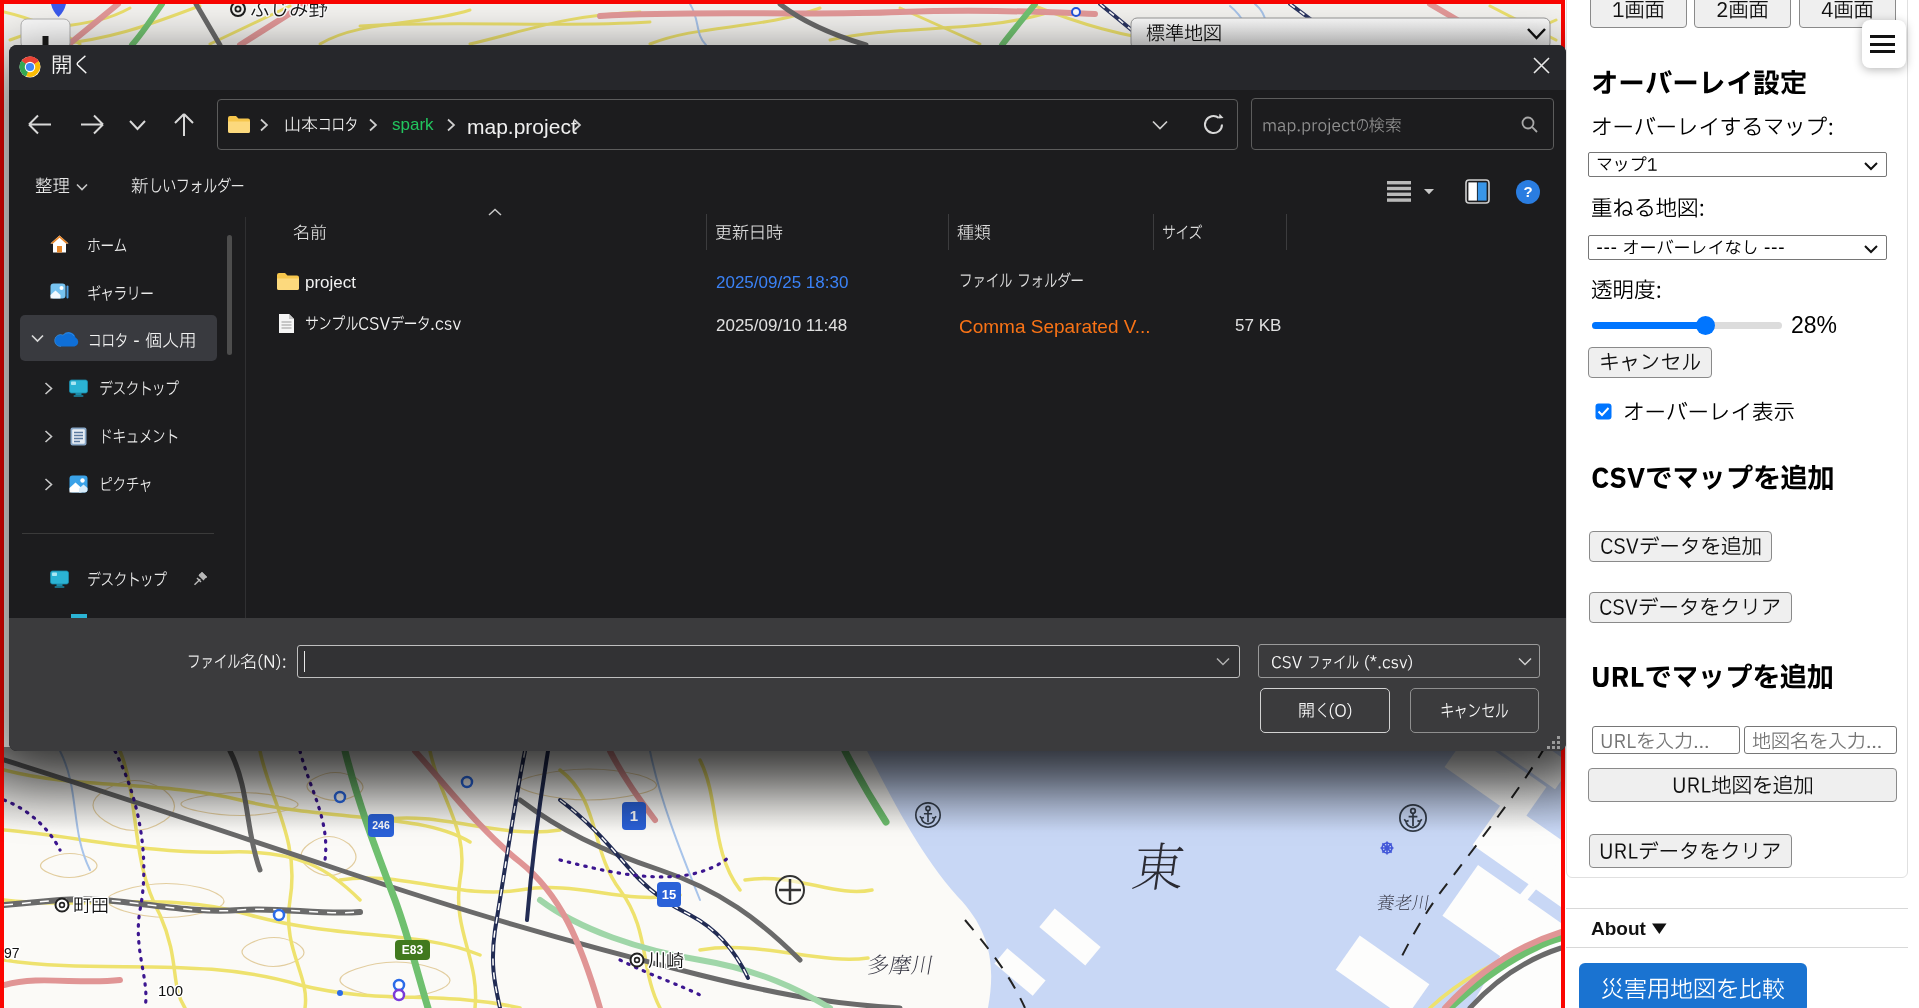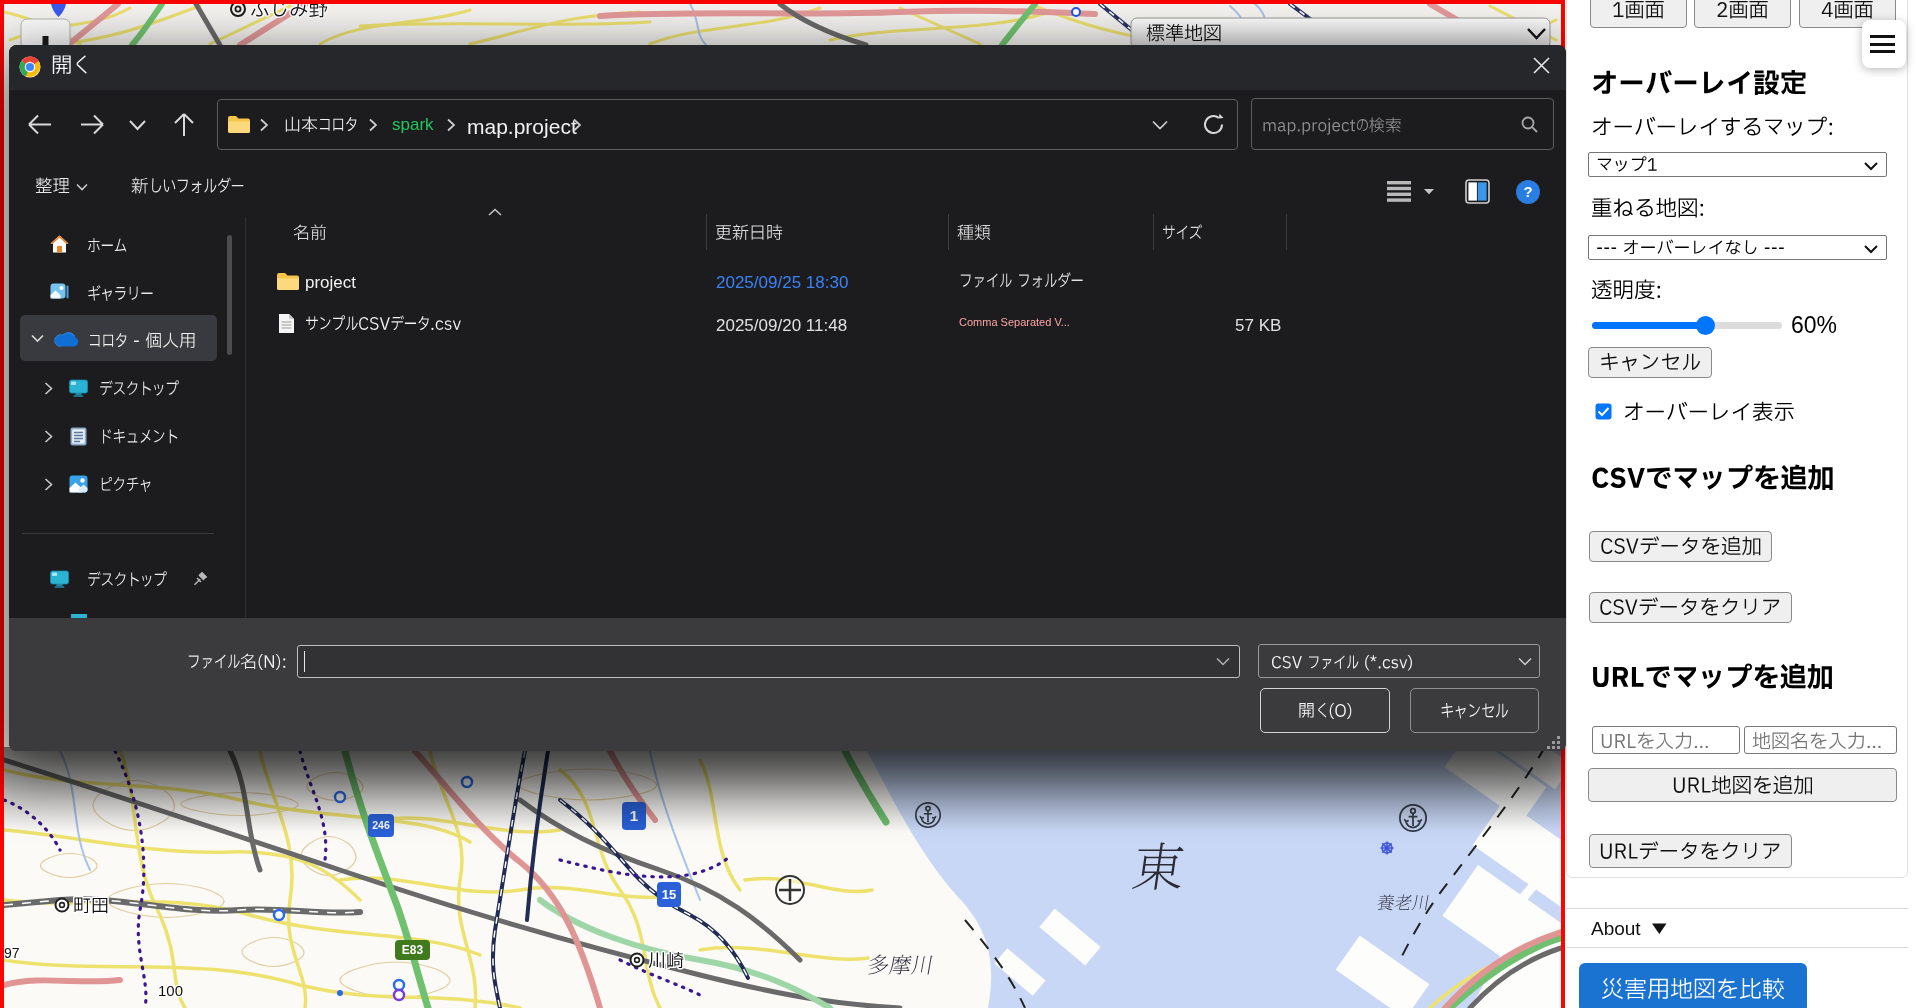--- a/index.html
+++ b/index.html
@@ -434,22 +434,22 @@
         <path d="M11,1 l5,5 h-5 Z" fill="#c8c8c8"></path>
 <g stroke="#9a9a9a" stroke-width="1.2">
           <path d="M3.5,9 h10 M3.5,12 h10 M3.5,15 h10"></path>
         </g>
       </svg>
       <svg style="position:absolute;left:296px;top:266px;overflow:visible" width="160" height="26">
         <g transform="translate(0,18.7)">
           <path d="M12.9 -10V-8.8H10.2V-7.3Q10.2 -4.1 9 -2.3Q7.7 -0.5 5.1 0.4L4.7 -0.7Q6.3 -1.3 7.3 -2.1Q8.3 -2.9 8.8 -4.2Q9.3 -5.4 9.3 -7.3V-8.8H4.7V-4.7H3.7V-8.8H1V-10H3.7V-13.3H4.7V-10H9.3V-13.4H10.2V-10Z M19.6 -8.7Q17.6 -10.3 15.3 -11.6L15.8 -12.7Q18.2 -11.4 20.2 -9.7ZM15.5 -1.5Q17.9 -2.1 19.7 -3.1Q21.4 -4.2 22.6 -6Q23.9 -7.8 24.8 -10.5L25.6 -9.8Q24.3 -5.7 21.9 -3.4Q19.5 -1.1 15.8 -0.3Z M40.1 -12.4Q40.1 -11.5 39.6 -10.9Q39.1 -10.3 38.3 -10.3Q38 -10.3 37.7 -10.4Q37.4 -6.1 35.7 -3.5Q33.9 -0.9 30.5 0.4L30.1 -0.8Q32.3 -1.6 33.7 -2.9Q35.1 -4.2 35.8 -6.1Q36.5 -8 36.7 -10.7H28.1V-11.9H36.6Q36.6 -12.1 36.6 -12.4Q36.6 -13.3 37.1 -13.9Q37.5 -14.4 38.3 -14.4Q39.1 -14.4 39.6 -13.9Q40.1 -13.3 40.1 -12.4ZM39.3 -12.5Q39.3 -13 39.1 -13.3Q38.8 -13.6 38.3 -13.6Q37.9 -13.6 37.6 -13.3Q37.3 -13 37.3 -12.5V-12.3Q37.3 -11.8 37.6 -11.5Q37.9 -11.2 38.3 -11.2Q38.8 -11.2 39.1 -11.5Q39.3 -11.8 39.3 -12.3Z M52.8 -6.7Q52.1 -4.2 50.9 -2.4Q49.7 -0.6 48.1 0.2H47.2V-13.1H48.2V-1.2Q50.7 -2.8 51.9 -7.3ZM43.8 -13H44.8V-7.9Q44.8 -4.8 44 -2.9Q43.2 -1 41.6 0.4L41 -0.5Q42.4 -1.8 43.1 -3.5Q43.8 -5.2 43.8 -7.9Z M54.1 -6.2Q54.1 -9.3 55.4 -11Q56.7 -12.7 59.1 -12.7Q60.6 -12.7 61.7 -12Q62.7 -11.3 63.3 -10L62.2 -9.3Q61.8 -10.3 61 -10.8Q60.2 -11.4 59.1 -11.4Q57.4 -11.4 56.5 -10.2Q55.6 -9.1 55.6 -7.1V-5.3Q55.6 -3.3 56.5 -2.2Q57.4 -1.1 59.1 -1.1Q60.2 -1.1 61 -1.7Q61.9 -2.3 62.3 -3.3L63.4 -2.6Q62.8 -1.3 61.7 -0.5Q60.6 0.2 59.1 0.2Q56.7 0.2 55.4 -1.4Q54.1 -3.1 54.1 -6.2Z M64.8 -2 65.9 -2.8Q66.6 -1.9 67.4 -1.5Q68.2 -1 69.3 -1Q70.6 -1 71.4 -1.7Q72.1 -2.3 72.1 -3.5Q72.1 -4.4 71.5 -4.9Q71 -5.4 69.7 -5.6L68.7 -5.9Q67 -6.3 66.1 -7.1Q65.2 -7.9 65.2 -9.3Q65.2 -10.9 66.3 -11.8Q67.5 -12.7 69.3 -12.7Q72 -12.7 73.4 -10.7L72.3 -9.9Q71.2 -11.4 69.3 -11.4Q68 -11.4 67.3 -10.9Q66.6 -10.4 66.6 -9.3Q66.6 -8.4 67.2 -7.9Q67.8 -7.5 69 -7.2L70 -7Q71.8 -6.6 72.7 -5.7Q73.5 -4.9 73.5 -3.5Q73.5 -1.8 72.4 -0.8Q71.2 0.2 69.2 0.2Q66.5 0.2 64.8 -2Z M80.7 0H78.9L74.8 -12.5H76.3L78.5 -5.9L79.8 -1.4H79.9L81.2 -5.9L83.4 -12.5H84.9Z M97.8 -14.3Q98.5 -12.8 99 -11.3L98.3 -10.9Q97.6 -12.7 97 -13.9ZM96.7 -10.1Q96.2 -11.7 95.4 -13.2L96.2 -13.6Q97 -11.9 97.4 -10.5ZM87.7 -12.6H95.3V-11.4H87.7ZM86.5 -7.2V-8.4H97.9V-7.2H92.8V-6.2Q92.8 -3.6 91.9 -2Q91 -0.4 89 0.6L88.5 -0.5Q90.3 -1.4 91.1 -2.7Q91.8 -4 91.8 -6.2V-7.2Z M111.1 -5.8H99.9V-7.1H111.1Z M123.8 -11.3Q123.5 -6.9 121.4 -3.8Q119.2 -0.8 115.6 0.5L115.1 -0.7Q118.3 -1.8 120.2 -4Q118.6 -5.6 116.9 -7L117.5 -7.9Q119.2 -6.5 120.8 -4.9Q122.3 -7.1 122.7 -10.1H117.2Q116.5 -9 115.8 -8Q115 -7.1 114 -6.1L113.4 -7.1Q116.2 -9.6 117.6 -13.6L118.6 -13.3Q118.2 -12.3 117.7 -11.3Z M126.4 -0.8V-1Q126.4 -1.4 126.7 -1.7Q127 -2 127.5 -2Q128 -2 128.3 -1.7Q128.5 -1.4 128.5 -1V-0.8Q128.5 -0.3 128.3 -0Q128 0.2 127.5 0.2Q127 0.2 126.7 -0Q126.4 -0.3 126.4 -0.8Z M130.7 -4.6Q130.7 -6.8 131.8 -8.1Q132.9 -9.4 134.8 -9.4Q136.1 -9.4 137 -8.8Q137.8 -8.3 138.3 -7.3L137.1 -6.7Q136.9 -7.4 136.3 -7.8Q135.7 -8.2 134.8 -8.2Q133.6 -8.2 132.9 -7.4Q132.2 -6.6 132.2 -5.4V-3.8Q132.2 -2.5 132.9 -1.8Q133.6 -1 134.8 -1Q136.6 -1 137.4 -2.6L138.3 -2Q137.9 -0.9 137 -0.4Q136.1 0.2 134.8 0.2Q132.9 0.2 131.8 -1.1Q130.7 -2.4 130.7 -4.6Z M139.5 -1.6 140.5 -2.4Q141 -1.7 141.7 -1.3Q142.4 -0.9 143.2 -0.9Q144.2 -0.9 144.7 -1.3Q145.2 -1.8 145.2 -2.5Q145.2 -3.1 144.8 -3.5Q144.4 -3.9 143.5 -4L142.8 -4.1Q139.9 -4.5 139.9 -6.7Q139.9 -8 140.8 -8.7Q141.7 -9.4 143.1 -9.4Q144.2 -9.4 145 -9Q145.8 -8.7 146.3 -7.9L145.4 -7.1Q145.1 -7.6 144.5 -7.9Q143.9 -8.3 143.1 -8.3Q142.2 -8.3 141.7 -7.9Q141.2 -7.5 141.2 -6.8Q141.2 -6.1 141.6 -5.8Q142.1 -5.5 143 -5.3L143.7 -5.2Q145.2 -5 145.9 -4.4Q146.5 -3.7 146.5 -2.6Q146.5 -1.3 145.6 -0.5Q144.7 0.2 143.1 0.2Q141.9 0.2 141 -0.2Q140.2 -0.7 139.5 -1.6Z M152.7 0H151.1L147.8 -9.2H149.2L150.9 -4.4L151.9 -1.4H151.9L152.9 -4.4L154.6 -9.2H155.9Z" fill="#f2f2f2"></path>
         </g>
       </svg>
-      <div class="abs" style="left:707px;top:271px;font-size:17px;color:#e0e0e0">2025/09/20 11:48</div>
-      <div class="abs" style="left:950px;top:271px;font-size:11px;color:#fca5a5">Comma Separated V...</div>
+      <div class="abs" style="left:707px;top:271px;font-size:17px;color:#e0e0e0">2025/09/10 11:48</div>
+      <div class="abs" style="left:950px;top:271px;font-size:19px;color:#f97316">Comma Separated V...</div>
       <div class="abs" style="left:1226px;top:271px;font-size:17px;color:#e0e0e0">57 KB</div>
       <div class="abs" style="left:0;top:573px;width:1557px;height:133px;background:#3b3b3d;border-radius:0 0 8px 8px"></div>
       <svg style="position:absolute;left:178px;top:604px;overflow:visible" width="104" height="26">
         <g transform="translate(0,18.7)">
           <path d="M1.8 -12.2H11.6Q11.6 -8.8 10.8 -6.3Q10.1 -3.9 8.5 -2.3Q6.9 -0.7 4.4 0.2L3.9 -1Q6.2 -1.8 7.6 -3.1Q9 -4.4 9.7 -6.3Q10.3 -8.2 10.5 -10.9H1.8Z M20.7 -4.7Q21.8 -5.4 22.6 -6.3Q23.3 -7.2 23.7 -8.2H15.8V-9.4H24.7V-8.3Q24.3 -7 23.4 -5.8Q22.5 -4.6 21.2 -3.8ZM16.3 0Q17.5 -0.5 18.1 -1.1Q18.8 -1.8 19.1 -2.6Q19.4 -3.5 19.4 -4.7V-6.9H20.3V-4.6Q20.3 -2.6 19.5 -1.2Q18.7 0.1 16.8 1.1Z M38.6 -12.3Q36.9 -10.2 34.7 -8.4V0.5H33.6V-7.7Q31.2 -5.9 28.3 -4.6L27.9 -5.8Q30.7 -6.9 33.4 -8.9Q36 -10.8 37.9 -13.2Z M52.8 -6.7Q52.1 -4.2 50.9 -2.4Q49.7 -0.6 48.1 0.2H47.2V-13.1H48.2V-1.2Q50.7 -2.8 51.9 -7.3ZM43.8 -13H44.8V-7.9Q44.8 -4.8 44 -2.9Q43.2 -1 41.6 0.4L41 -0.5Q42.4 -1.8 43.1 -3.5Q43.8 -5.2 43.8 -7.9Z M68.2 -6.1V1.3H67.1V0.2H59.1V1.3H58V-4.6Q56.2 -3.8 54.3 -3.2L53.8 -4.2Q57.3 -5.2 60.1 -6.8Q58.9 -8.1 57.8 -9.1L58.6 -9.7Q59.8 -8.7 61 -7.4Q63.8 -9.1 65.4 -11.6H59.5Q57.4 -9.6 54.3 -8.4L53.8 -9.3Q58.3 -11.1 60.3 -14.2L61.3 -13.8Q60.9 -13.2 60.4 -12.5H66.7V-11.7Q64.9 -8.4 61 -6.1ZM59.1 -0.8H67.1V-5.1H59.2L59.1 -5.1Z M74.7 -13.6H76Q75.1 -12.8 74.4 -11.6Q73.6 -10.3 73.2 -9Q72.8 -7.6 72.8 -6.3V-4.8Q72.8 -3.5 73.2 -2.2Q73.6 -0.8 74.4 0.4Q75.1 1.6 76 2.4H74.7Q73.8 1.7 73.1 0.5Q72.4 -0.8 72 -2.3Q71.5 -3.9 71.5 -5.6Q71.5 -7.2 72 -8.8Q72.4 -10.4 73.1 -11.6Q73.8 -12.8 74.7 -13.6Z M79.1 0H77.7V-12.5H79.4L84.1 -4.6L85.5 -2H85.6V-12.5H87V0H85.3L80.6 -7.8L79.2 -10.5H79.1Z M89.9 2.4H88.6Q89.6 1.6 90.3 0.4Q91 -0.8 91.5 -2.2Q91.9 -3.5 91.9 -4.8V-6.3Q91.9 -7.6 91.5 -9Q91 -10.3 90.3 -11.6Q89.6 -12.8 88.6 -13.6H89.9Q90.8 -12.8 91.5 -11.6Q92.3 -10.4 92.7 -8.8Q93.1 -7.2 93.1 -5.6Q93.1 -3.9 92.7 -2.3Q92.3 -0.8 91.5 0.5Q90.8 1.7 89.9 2.4Z M96.2 -8.2V-8.4Q96.2 -8.9 96.4 -9.2Q96.7 -9.4 97.2 -9.4Q97.7 -9.4 98 -9.2Q98.3 -8.9 98.3 -8.4V-8.2Q98.3 -7.8 98 -7.5Q97.7 -7.2 97.2 -7.2Q96.7 -7.2 96.4 -7.5Q96.2 -7.8 96.2 -8.2ZM96.2 -0.8V-1Q96.2 -1.5 96.4 -1.7Q96.7 -2 97.2 -2Q97.7 -2 98 -1.7Q98.3 -1.5 98.3 -1V-0.8Q98.3 -0.3 98 -0.1Q97.7 0.2 97.2 0.2Q96.7 0.2 96.4 -0.1Q96.2 -0.3 96.2 -0.8Z" fill="#f0f0f0"></path>
         </g>
       </svg>
       <div class="abs" style="left:288px;top:600px;width:943px;height:33px;background:#323234;border:1px solid #bfbfbf;border-radius:3px"></div>
       <div class="abs" style="left:295px;top:606px;width:1px;height:21px;background:#e8e8e8"></div>
       <svg class="abs" style="left:1207px;top:612px" width="14" height="9">
@@ -543,21 +543,21 @@
       <path d="M1,1 l6,6 6,-6" stroke="#111" stroke-width="2" fill="none"></path>
     </svg>
     <svg style="position:absolute;left:1591px;top:274px;overflow:visible" width="75" height="32">
       <g transform="translate(0,23.7)">
         <path d="M5.9 -9.8Q8.1 -10.6 9.6 -11.4Q11 -12.2 11.8 -13.2H6.4V-14.3H12.6V-16Q9.8 -15.8 7.5 -15.8L7.1 -17Q14.4 -17 19 -17.9L19.6 -16.8Q17.2 -16.4 13.9 -16.1V-14.3H20.6V-13.2H14.6Q15.4 -12.2 16.9 -11.5Q18.4 -10.7 20.8 -9.9L20.3 -8.7Q17.4 -9.8 15.8 -10.8Q14.2 -11.8 14 -13.1H13.8V-9.4H12.6V-13.1H12.4Q12.3 -11.8 10.8 -10.8Q9.2 -9.8 6.4 -8.6ZM4.7 -12.3Q3 -15.2 1.4 -16.9L2.5 -17.7Q3.4 -16.7 4.2 -15.5Q5.1 -14.3 5.8 -13.1ZM4.8 -3.9Q4.8 -2.1 6.1 -1.1Q7.4 -0.2 9.6 -0.2H20.7L20.5 1.2H9.7Q7.2 1.2 5.8 0.2Q4.4 -0.8 4.3 -2.2H4.1Q4.1 -1.1 3.4 -0.2Q2.7 0.7 1.3 1.4L0.8 0.1Q2.3 -0.6 2.9 -1.5Q3.5 -2.4 3.5 -4V-8.8H0.9V-10H4.8ZM16.5 -2.8Q17.1 -2.8 17.4 -3Q17.7 -3.2 17.8 -3.6Q18 -4.3 18.1 -5.4H14.5Q15 -6.3 15.5 -7.7H12Q11.8 -5.4 10.6 -3.9Q9.4 -2.3 7.2 -1.4L6.4 -2.5Q8.4 -3.3 9.5 -4.5Q10.5 -5.8 10.7 -7.7H7.8V-8.8H16.9V-8Q16.6 -7 16.3 -6.5H19.4Q19.4 -5.1 19.3 -4.3Q19.2 -3.5 19 -2.9Q18.8 -2.3 18.3 -1.9Q17.8 -1.6 16.8 -1.6H14L13.6 -2.8Z M32.3 -17.3H41.2V-0.3Q41.2 0.5 40.9 0.9Q40.6 1.2 39.8 1.2H36L35.6 -0.2H39.9V-5.5H33.4Q33.1 -3.5 32.5 -1.8Q31.8 -0.2 30.7 1.6L29.5 0.7Q30.7 -1 31.3 -2.6Q31.9 -4.2 32.1 -6.2Q32.3 -8.2 32.3 -11.3ZM23.2 -17.2H30V-2.2H24.6V-0.2H23.2ZM28.7 -10.7V-16H24.6V-10.7ZM39.9 -12V-16H33.6V-12ZM39.9 -6.8V-10.8H33.6Q33.6 -8.4 33.5 -6.8ZM24.6 -9.4V-3.4H28.7V-9.4Z M55.2 -16.3H63.5V-15.1H47V-10.5Q47 -2.7 45 1.4L43.8 0.4Q44.8 -1.5 45.2 -4.2Q45.6 -7 45.6 -10.6V-16.3H53.7V-18.1H55.2ZM58.5 -14.3H59.8V-12.1H63.4V-10.9H59.8V-7.6H50.9V-10.9H47.8V-12.1H50.9V-14.3H52.2V-12.1H58.5ZM52.2 -8.8H58.5V-11H52.2ZM61.4 -5.2Q60 -2.8 56.8 -1.1Q59.4 -0.2 63.3 0.4L63 1.6Q58.6 1 55.3 -0.4Q51.9 1.1 47.3 1.6L47 0.4Q50.7 -0 53.8 -1.2Q52 -2.1 50.1 -3.8L51 -4.6Q53.1 -2.8 55.3 -1.8Q58.2 -3.1 59.7 -5H48.3V-6.1H61.4Z M66.5 -10.4V-10.7Q66.5 -11.2 66.8 -11.6Q67.1 -11.9 67.8 -11.9Q68.4 -11.9 68.8 -11.6Q69.1 -11.2 69.1 -10.7V-10.4Q69.1 -9.8 68.8 -9.5Q68.4 -9.1 67.8 -9.1Q67.1 -9.1 66.8 -9.5Q66.5 -9.8 66.5 -10.4ZM66.5 -1V-1.3Q66.5 -1.8 66.8 -2.2Q67.1 -2.5 67.8 -2.5Q68.4 -2.5 68.8 -2.2Q69.1 -1.8 69.1 -1.3V-1Q69.1 -0.4 68.8 -0.1Q68.4 0.3 67.8 0.3Q67.1 0.3 66.8 -0.1Q66.5 -0.4 66.5 -1Z" fill="#000"></path>
       </g>
     </svg>
     <div class="abs" style="left:1592px;top:322px;width:190px;height:7px;background:#dcdcdc;border-radius:4px"></div>
     <div class="abs" style="left:1592px;top:322px;width:113px;height:7px;background:#0075ff;border-radius:4px"></div>
     <div class="abs" style="left:1696px;top:316px;width:19px;height:19px;background:#0075ff;border-radius:50%"></div>
-    <div class="abs" style="left:1791px;top:312px;font-size:23px;color:#000">60%</div>
+    <div class="abs" style="left:1791px;top:312px;font-size:23px;color:#000">28%</div>
     <div class="abs" style="left:1588px;top:347px;width:124px;height:31px;background:#efefef;border:1px solid #8a8a8a;border-radius:4px"></div>
     <svg style="position:absolute;left:1599px;top:347px;overflow:visible" width="106" height="31">
       <g transform="translate(0,22.6)">
         <path d="M18.6 -7.5 18.8 -6.1 11.3 -5.3 11.9 0.5 10.5 0.7 9.9 -5.2 2.4 -4.4 2.3 -5.8 9.7 -6.6 9.3 -10.8 2.4 -10.1 2.3 -11.5 9.1 -12.3 8.7 -16.5 10.1 -16.7 10.6 -12.4 17.4 -13.1 17.5 -11.7 10.7 -11 11.1 -6.7Z M37.3 -11 37.6 -9.8Q37.1 -7.9 35.9 -6.3Q34.8 -4.7 33 -3.3L32.1 -4.4Q33.6 -5.6 34.6 -6.8Q35.5 -8 36.1 -9.4L29.4 -7.9L31.1 1.3L29.7 1.6L27.9 -7.6L23.5 -6.7L23.3 -8.1L27.7 -9L26.9 -12.9L28.3 -13.2L29.1 -9.3Z M50.4 -10.5Q47.4 -12.4 44 -14L44.8 -15.3Q48.2 -13.7 51.2 -11.7ZM44.3 -1.8Q47.9 -2.5 50.4 -3.8Q53 -5.1 54.8 -7.3Q56.6 -9.4 58 -12.7L59.2 -11.8Q57.2 -6.8 53.7 -4.1Q50.2 -1.4 44.7 -0.3Z M69.3 -3.6Q69.3 -2.4 69.9 -1.9Q70.4 -1.4 71.6 -1.4H78.9V0H71.7Q69.7 0 68.8 -0.8Q67.9 -1.7 67.9 -3.6V-9.6L63.2 -8.9L63 -10.3L67.9 -11V-16.1H69.3V-11.3L79.7 -12.9L80 -11.5Q79.1 -9.5 77.6 -7.9Q76.1 -6.3 73.9 -4.9L73 -6.1Q75 -7.3 76.2 -8.5Q77.5 -9.7 78.3 -11.3L69.3 -9.8Z M101.1 -8.1Q100.1 -5 98.4 -2.9Q96.6 -0.7 94.3 0.2H93V-15.8H94.4V-1.4Q98.1 -3.4 99.9 -8.8ZM87.9 -15.7H89.3V-9.6Q89.3 -5.8 88.2 -3.5Q87.1 -1.2 84.7 0.5L83.7 -0.7Q85.9 -2.2 86.9 -4.2Q87.9 -6.2 87.9 -9.5Z" fill="#111"></path>
       </g>
     </svg>
     <svg class="abs" style="left:1595px;top:403px" width="17" height="17">
       <rect x="0.5" y="0.5" width="16" height="16" rx="3" fill="#0075ff"></rect>
       <path d="M3.5,8.5 l3.5,3.5 6.5,-7" stroke="#fff" stroke-width="2" fill="none"></path>
     </svg>
@@ -606,21 +606,21 @@
         <path d="M1.9 -15H3.6V-5.7Q3.6 -3.4 4.5 -2.4Q5.3 -1.3 7.3 -1.3Q9.3 -1.3 10.1 -2.4Q10.9 -3.4 10.9 -5.7V-15H12.7V-6.1Q12.7 -3.9 12.1 -2.5Q11.6 -1.1 10.4 -0.4Q9.2 0.3 7.3 0.3Q5.3 0.3 4.1 -0.4Q3 -1.1 2.4 -2.5Q1.9 -3.9 1.9 -6.1Z M18.3 -6.5V0H16.6V-15H22.6Q24.5 -15 25.6 -13.9Q26.7 -12.8 26.7 -10.8Q26.7 -9.1 26 -8Q25.2 -7 23.7 -6.6L27.2 0H25.2L21.9 -6.5ZM22.6 -8Q23.7 -8 24.3 -8.5Q24.9 -9.1 24.9 -10.2V-11.3Q24.9 -12.3 24.3 -12.9Q23.7 -13.5 22.6 -13.5H18.3V-8Z M38.5 -1.5V0H30.4V-15H32.1V-1.5Z M43.7 -3.3Q44.8 -3.8 46.4 -4.5L46.6 -3.3Q44 -2 40.2 -0.8L39.9 -2Q40.9 -2.3 42.5 -2.9V-10.3H40.2V-11.5H42.5V-17.1H43.7V-11.5H45.8V-10.3H43.7ZM57.3 -3.9 58.5 -3.5V-0.2Q58.5 0.6 58.2 0.9Q57.9 1.2 57.1 1.2H50.4Q49 1.2 48.4 0.6Q47.8 0.1 47.8 -1.3V-9.8L46.1 -9.3L45.9 -10.5L47.8 -11V-15.7H49.1V-11.4L52 -12.2V-17.1H53.3V-12.5L58 -13.8Q58 -9.5 57.7 -7Q57.6 -5.9 57.1 -5.4Q56.7 -4.9 55.6 -4.9H54.5L54.2 -6.1H55.4Q56 -6.1 56.2 -6.3Q56.5 -6.5 56.6 -7.2Q56.7 -9.1 56.8 -12.2L53.3 -11.3V-3.1H52V-10.9L49.1 -10.1V-1.5Q49.1 -0.6 49.4 -0.3Q49.7 -0 50.7 -0H57.3Z M61.2 1.6V-16.5H78.5V1.6H77.2V0.2H62.5V1.6ZM62.5 -1H77.2V-15.3H62.5ZM70.2 -10Q69.8 -10.9 69.2 -12Q68.6 -13.1 68.2 -13.8L69.2 -14.3Q69.7 -13.6 70.3 -12.5Q70.8 -11.4 71.2 -10.5ZM63.9 -2.7Q66.6 -4 68.8 -5.9Q66 -7.3 63.8 -8L64.4 -9Q66.7 -8.3 69.7 -6.7Q72.7 -9.6 74.6 -14L75.7 -13.5Q73.9 -9.3 70.8 -6.2Q73.6 -4.7 75.6 -3.1L74.9 -2.1Q72.8 -3.7 69.9 -5.3Q67.6 -3.1 64.6 -1.7ZM66.7 -9.2Q66.3 -10.1 65.7 -11.1Q65.1 -12.2 64.6 -13L65.6 -13.5Q66.2 -12.7 66.7 -11.7Q67.3 -10.7 67.7 -9.8Z M97.7 -1 97.9 0.3Q96.4 0.5 94.8 0.6Q93.3 0.8 92 0.8Q89.2 0.8 87.8 -0Q86.4 -0.8 86.4 -2.5Q86.4 -4.1 87.8 -5.3Q89.1 -6.5 92.1 -7.5Q92 -8.4 91.5 -8.9Q91 -9.4 90.1 -9.4Q88 -9.4 85.4 -7.2Q84.8 -6.7 84.4 -6.2Q84 -5.8 83.1 -4.5L82 -5.3Q83.4 -7.2 84.5 -9Q85.6 -10.8 86.4 -12.8Q84.1 -12.9 82.1 -13L82.2 -14.3Q84.4 -14.1 87 -14.1Q87.5 -15.6 87.9 -16.7L89.3 -16.5Q89.1 -15.9 88.9 -15.5Q88.8 -15.1 88.7 -14.8Q88.5 -14.4 88.5 -14.1Q92.8 -14.2 96.5 -14.6L96.6 -13.2Q92.3 -12.9 87.9 -12.8Q86.8 -10.1 85.6 -8.2L85.7 -8.1Q86.7 -9.3 88 -10Q89.2 -10.7 90.5 -10.7Q91.7 -10.7 92.5 -9.9Q93.3 -9.2 93.5 -7.9Q95.7 -8.5 98.7 -9L98.9 -7.7Q95.8 -7.1 93.6 -6.5Q93.6 -4 93.5 -2.5L92.1 -2.5Q92.2 -4.3 92.2 -6.1Q89.9 -5.3 88.9 -4.5Q87.8 -3.6 87.8 -2.6Q87.8 -1.5 88.8 -1Q89.8 -0.6 92 -0.6Q94.7 -0.6 97.7 -1Z M119.3 -2.5H108.3V-15.5H112.3Q112.8 -16.3 113.1 -17.4L114.5 -17.2Q114.1 -16.2 113.7 -15.5H118.8V-10.2H109.5V-8H119.3ZM105.7 -11.8Q103.8 -14.5 102.1 -16.1L103.1 -16.8Q104 -16 104.9 -14.9Q105.9 -13.7 106.7 -12.5ZM117.5 -11.4V-14.3H109.5V-11.4ZM120.4 -0.2 120.2 1.1H110Q107.7 1.1 106.4 0.2Q105.1 -0.8 104.9 -2.2H104.8Q104.7 0.1 101.9 1.4L101.4 0.1Q102.9 -0.6 103.5 -1.5Q104.2 -2.4 104.2 -3.8V-8.4H101.6V-9.6H105.5V-3.8Q105.5 -2.1 106.7 -1.1Q107.9 -0.2 110 -0.2ZM109.5 -6.9V-3.7H118V-6.9Z M126.6 -17.1V-13.6H131.1Q131.1 -5 130.7 -1.6Q130.5 -0.1 129.9 0.5Q129.4 1.1 128 1.1H126.3L126 -0.1H127.7Q128.3 -0.1 128.7 -0.3Q129 -0.4 129.2 -0.8Q129.3 -1.1 129.4 -1.9Q129.7 -4.7 129.8 -12.4H126.6Q126.6 -7.4 125.7 -4Q124.8 -0.7 122.8 1.6L121.8 0.7Q123.7 -1.5 124.5 -4.6Q125.3 -7.6 125.3 -12.4H122.2V-13.6H125.3V-17.1ZM132.9 1.7V-15.1H140V1.7H138.7V0H134.2V1.7ZM134.2 -14V-1.2H138.7V-14Z" fill="#111"></path>
       </g>
     </svg>
     <div class="abs" style="left:1589px;top:834px;width:203px;height:34px;background:#efefef;border:1px solid #8a8a8a;border-radius:4px"></div>
     <svg style="position:absolute;left:1599px;top:836px;overflow:visible" width="187" height="31">
       <g transform="translate(0,22.6)">
         <path d="M1.9 -15H3.6V-5.7Q3.6 -3.4 4.5 -2.4Q5.3 -1.3 7.3 -1.3Q9.3 -1.3 10.1 -2.4Q10.9 -3.4 10.9 -5.7V-15H12.7V-6.1Q12.7 -3.9 12.1 -2.5Q11.6 -1.1 10.4 -0.4Q9.2 0.3 7.3 0.3Q5.3 0.3 4.1 -0.4Q3 -1.1 2.4 -2.5Q1.9 -3.9 1.9 -6.1Z M18.3 -6.5V0H16.6V-15H22.6Q24.5 -15 25.6 -13.9Q26.7 -12.8 26.7 -10.8Q26.7 -9.1 26 -8Q25.2 -7 23.7 -6.6L27.2 0H25.2L21.9 -6.5ZM22.6 -8Q23.7 -8 24.3 -8.5Q24.9 -9.1 24.9 -10.2V-11.3Q24.9 -12.3 24.3 -12.9Q23.7 -13.5 22.6 -13.5H18.3V-8Z M38.5 -1.5V0H30.4V-15H32.1V-1.5Z M57.4 -17.3Q58.5 -15.5 59.3 -13.6L58.2 -13.1Q57.2 -15.3 56.3 -16.8ZM55.8 -12.2Q55.1 -14.1 54 -15.9L55.1 -16.4Q56.3 -14.4 56.9 -12.7ZM42.7 -15.2H53.8V-13.7H42.7ZM40.9 -8.7V-10.1H57.6V-8.7H50.2V-7.4Q50.2 -4.4 48.8 -2.4Q47.5 -0.5 44.6 0.7L43.8 -0.6Q46.4 -1.7 47.6 -3.3Q48.7 -4.9 48.7 -7.4V-8.7Z M78 -7H61.6V-8.6H78Z M97.7 -13.6Q97.3 -8.3 94.2 -4.6Q91 -1 85.6 0.6L85 -0.8Q89.6 -2.1 92.4 -4.8Q90.1 -6.8 87.5 -8.4L88.4 -9.5Q91 -7.8 93.4 -5.9Q95.5 -8.6 96.1 -12.2H88Q87 -10.8 85.9 -9.7Q84.8 -8.5 83.3 -7.4L82.4 -8.5Q86.6 -11.6 88.7 -16.4L90.1 -16.1Q89.6 -14.8 88.8 -13.6Z M118.2 -1 118.4 0.3Q116.9 0.5 115.3 0.6Q113.8 0.8 112.5 0.8Q109.7 0.8 108.3 -0Q106.9 -0.8 106.9 -2.5Q106.9 -4.1 108.3 -5.3Q109.6 -6.5 112.6 -7.5Q112.5 -8.4 112 -8.9Q111.5 -9.4 110.6 -9.4Q108.5 -9.4 105.9 -7.2Q105.3 -6.7 104.9 -6.2Q104.5 -5.8 103.6 -4.5L102.5 -5.3Q103.9 -7.2 105 -9Q106.1 -10.8 106.9 -12.8Q104.6 -12.9 102.6 -13L102.7 -14.3Q104.9 -14.1 107.5 -14.1Q108 -15.6 108.4 -16.7L109.8 -16.5Q109.6 -15.9 109.4 -15.5Q109.3 -15.1 109.2 -14.8Q109 -14.4 109 -14.1Q113.3 -14.2 117 -14.6L117.1 -13.2Q112.8 -12.9 108.4 -12.8Q107.3 -10.1 106.1 -8.2L106.2 -8.1Q107.2 -9.3 108.5 -10Q109.7 -10.7 111 -10.7Q112.2 -10.7 113 -9.9Q113.8 -9.2 114 -7.9Q116.2 -8.5 119.2 -9L119.4 -7.7Q116.3 -7.1 114.1 -6.5Q114.1 -4 114 -2.5L112.6 -2.5Q112.7 -4.3 112.7 -6.1Q110.4 -5.3 109.4 -4.5Q108.3 -3.6 108.3 -2.6Q108.3 -1.5 109.3 -1Q110.3 -0.6 112.5 -0.6Q115.2 -0.6 118.2 -1Z M138.6 -13.6Q138.3 -8.3 135.2 -4.7Q132 -1 126.7 0.5L126 -0.8Q130.8 -2.2 133.6 -5.1Q136.3 -8 137 -12.2H129.1Q128.2 -10.8 127.1 -9.7Q126 -8.5 124.5 -7.4L123.5 -8.5Q125.7 -10.1 127.3 -12.1Q128.8 -14 129.8 -16.4L131.2 -16.1Q130.6 -14.6 130 -13.6Z M148.5 -1.1Q151.2 -1.7 152.8 -2.7Q154.4 -3.6 155.2 -5.2Q156 -6.7 156 -9.1V-15.8H157.4V-9.1Q157.4 -6.4 156.6 -4.5Q155.7 -2.7 153.9 -1.5Q152 -0.3 149.1 0.4ZM147.3 -6.2H145.9V-15.7H147.3Z M173.3 -8.1Q175.3 -9 176.7 -10.4Q178.1 -11.8 178.8 -13.4H164.4V-14.8H180.3V-13.4Q179.6 -11.4 178 -9.7Q176.4 -8 174.2 -6.8ZM165.4 -0.9Q167.4 -1.7 168.6 -2.7Q169.8 -3.6 170.4 -4.9Q171 -6.3 171 -8.2V-11.1H172.4V-8.1Q172.4 -5.9 171.8 -4.4Q171.1 -2.8 169.7 -1.7Q168.3 -0.5 166.2 0.4Z" fill="#111"></path>
       </g>
     </svg>
     <div class="abs" style="left:1566px;top:908px;width:342px;height:40px;border-top:1px solid #d8d8d8;border-bottom:1px solid #d8d8d8"></div>
-    <div class="abs" style="left:1591px;top:918px;font-size:19px;font-weight:normal;color:#111">About</div>
+    <div class="abs" style="left:1591px;top:918px;font-size:19px;font-weight:bold;color:#111">About</div>
     <svg class="abs" style="left:1651px;top:921px" width="17" height="14">
       <path d="M1,2.5 h14.5 l-7.2,10.5 Z" fill="#111"></path>
     </svg>
     <div class="abs" style="left:1579px;top:963px;width:228px;height:50px;background:#1a73d1;border-radius:6px"></div>
     <svg style="position:absolute;left:1601px;top:972px;overflow:visible" width="188" height="34">
       <g transform="translate(0,25.3)">
         <path d="M5.4 -19.3 6.7 -18.7Q5.3 -16.6 3.8 -15.2Q5.4 -13.5 6.9 -11.2L5.6 -10.5Q4.2 -12.8 2 -15.2Q3.9 -17 5.4 -19.3ZM12.1 -19.3 13.5 -18.7Q12.1 -16.7 10.6 -15.2Q12 -13.7 13.6 -11.3L12.4 -10.5Q10.9 -12.9 8.7 -15.2Q10.6 -16.9 12.1 -19.3ZM18.9 -19.3 20.2 -18.7Q18.9 -16.7 17.3 -15.2Q18.9 -13.5 20.4 -11.2L19.2 -10.5Q17.7 -12.8 15.5 -15.2Q17.4 -17 18.9 -19.3ZM12 -7.9Q12 -6.1 13.1 -4.7Q14.2 -3.3 16.3 -2.1Q18.5 -1 21.9 0.2L21.3 1.7Q17.8 0.4 15.8 -0.7Q13.8 -1.8 12.7 -3Q11.7 -4.3 11.4 -6H11.2Q11 -4.3 10 -3Q9.1 -1.8 7.1 -0.7Q5.2 0.4 1.7 1.7L1.1 0.2Q4.5 -1 6.6 -2.1Q8.6 -3.3 9.6 -4.7Q10.6 -6 10.6 -7.9V-10.1H12ZM15.8 -4.7Q16.6 -5.5 17.3 -6.7Q18.1 -7.9 18.6 -9.1L19.9 -8.5Q19.4 -7.3 18.6 -6.1Q17.9 -4.9 17 -3.9ZM2.6 -4.2Q3.4 -5.2 4.2 -6.5Q5 -7.7 5.6 -9L6.9 -8.4Q6.4 -7.2 5.6 -5.8Q4.7 -4.5 3.8 -3.4Z M43 -16.1H26V-13.3H24.6V-17.3H33.6V-19.2H35V-17.3H44.4V-13.3H43ZM35 -9.4V-7.5H44.7V-6.3H24.3V-7.5H33.6V-9.4H26.3V-10.6H33.6V-12.5H26.8V-13.7H33.6V-15.1H35V-13.7H42.2V-12.5H35V-10.6H42.7V-9.4ZM28.2 1.9H26.7V-4.6H42.3V1.9H40.8V0.8H28.2ZM40.8 -3.3H28.2V-0.4H40.8Z M49.1 -18.5H66.8V-0.1Q66.8 0.6 66.4 1Q66.1 1.4 65.3 1.4H61.8L61.4 -0H65.3V-5.5H58.5V1.2H57V-5.5H50.4Q50.1 -3.2 49.6 -1.5Q49.1 0.1 48.2 1.6L47 0.6Q47.9 -0.8 48.3 -2.3Q48.8 -3.8 48.9 -6Q49.1 -8.1 49.1 -11.7ZM57 -12.6V-17.1H50.6V-12.6ZM58.5 -12.6H65.3V-17.1H58.5ZM57 -6.8V-11.3H50.6Q50.6 -9 50.5 -6.8ZM58.5 -11.3V-6.8H65.3V-11.3Z M74.2 -3.7Q75.4 -4.2 77.2 -5L77.5 -3.7Q74.5 -2.3 70.3 -0.9L69.9 -2.3Q71 -2.6 72.8 -3.2V-11.5H70.2V-12.9H72.8V-19.2H74.2V-12.9H76.5V-11.5H74.2ZM89.4 -4.3 90.8 -3.9V-0.2Q90.8 0.6 90.4 1Q90.1 1.3 89.2 1.3H81.7Q80.1 1.3 79.5 0.7Q78.8 0.1 78.8 -1.5V-11L76.9 -10.4L76.6 -11.8L78.8 -12.4V-17.6H80.2V-12.7L83.5 -13.6V-19.2H84.9V-14L90.3 -15.5Q90.2 -10.7 89.9 -7.9Q89.8 -6.6 89.3 -6.1Q88.7 -5.5 87.5 -5.5H86.3L85.9 -6.9H87.3Q88 -6.9 88.2 -7.1Q88.5 -7.3 88.6 -8Q88.8 -10.2 88.8 -13.7L84.9 -12.6V-3.5H83.5V-12.2L80.2 -11.3V-1.7Q80.2 -0.7 80.6 -0.3Q80.9 -0 82 -0H89.4Z M93.8 1.8V-18.5H113.2V1.8H111.8V0.2H95.2V1.8ZM95.2 -1.1H111.8V-17.1H95.2ZM103.9 -11.2Q103.5 -12.2 102.8 -13.5Q102.1 -14.7 101.6 -15.5L102.8 -16Q103.3 -15.2 104 -14Q104.6 -12.8 105 -11.8ZM96.8 -3.1Q99.8 -4.5 102.3 -6.6Q99.2 -8.2 96.7 -9L97.4 -10.1Q100 -9.3 103.4 -7.6Q106.7 -10.8 108.8 -15.7L110.1 -15.1Q108.1 -10.4 104.6 -6.9Q107.7 -5.2 110 -3.5L109.2 -2.3Q106.8 -4.2 103.6 -5.9Q100.9 -3.5 97.6 -1.9ZM99.9 -10.4Q99.5 -11.3 98.9 -12.5Q98.2 -13.7 97.6 -14.6L98.8 -15.1Q99.4 -14.3 100 -13.1Q100.7 -12 101.1 -11Z M134.8 -1.1 134.9 0.3Q133.3 0.6 131.5 0.7Q129.8 0.9 128.4 0.9Q125.2 0.9 123.6 -0Q122 -0.9 122 -2.9Q122 -4.6 123.6 -5.9Q125.1 -7.3 128.5 -8.4Q128.4 -9.5 127.8 -10Q127.2 -10.5 126.2 -10.5Q123.9 -10.5 120.9 -8.1Q120.3 -7.5 119.9 -7Q119.4 -6.5 118.4 -5.1L117.1 -6Q118.7 -8.1 119.9 -10.1Q121.1 -12.1 122.1 -14.4Q119.5 -14.4 117.3 -14.5L117.4 -16Q119.9 -15.9 122.7 -15.9Q123.3 -17.5 123.7 -18.8L125.3 -18.5Q125.1 -17.8 124.9 -17.4Q124.8 -16.9 124.6 -16.6Q124.5 -16.1 124.4 -15.9Q129.3 -16 133.4 -16.3L133.5 -14.9Q128.7 -14.4 123.8 -14.4Q122.5 -11.3 121.1 -9.2L121.3 -9.1Q122.4 -10.4 123.8 -11.2Q125.3 -12 126.7 -12Q128 -12 128.9 -11.1Q129.8 -10.3 130.1 -8.8Q132.5 -9.5 135.9 -10.1L136.1 -8.6Q132.6 -8 130.2 -7.3Q130.2 -4.5 130 -2.9L128.4 -2.8Q128.6 -4.9 128.6 -6.8Q126 -6 124.8 -5Q123.6 -4 123.6 -2.9Q123.6 -1.7 124.8 -1.1Q125.9 -0.6 128.4 -0.6Q131.4 -0.6 134.8 -1.1Z M158.1 -5.8 159.5 -5.4V-0.5Q159.5 0.3 159.2 0.7Q158.8 1.1 158 1.1H153.4Q151.8 1.1 151.1 0.4Q150.5 -0.2 150.5 -1.7V-19.2H152V-11Q153.8 -11.9 155.5 -13.1Q157.2 -14.2 158.5 -15.5L159.5 -14.4Q158.1 -13.1 156.1 -11.8Q154.1 -10.5 152 -9.5V-1.8Q152 -1 152.3 -0.7Q152.7 -0.3 153.5 -0.3H158.1ZM143.2 -1Q145.9 -1.6 149.2 -2.7L149.3 -1.3Q144.7 0.4 139.1 1.4L138.9 -0.1Q140.8 -0.5 141.7 -0.7V-19.2H143.2V-12.2H149V-10.8H143.2Z M167.4 -2.9H171.3V-1.7H167.4V1.8H166V-1.7H161.9V-2.9H166V-5H162.7V-13.8H166V-15.6H162V-16.9H166V-19.3H167.4V-16.9H171.3V-15.6H167.4V-13.8H170.8V-5H167.4ZM177.9 -16.1H182.7V-14.8H171.9V-16.1H176.5V-19.3H177.9ZM175.9 -13.7Q174.7 -10.3 172.2 -7.8L171.4 -8.9Q172.5 -10 173.4 -11.4Q174.2 -12.8 174.8 -14.3ZM179.7 -14.2Q181.5 -11.7 182.9 -8.4L181.8 -7.7Q180.3 -11.1 178.6 -13.5ZM166.1 -12.6H164V-10H166.1ZM169.5 -10V-12.6H167.3V-10ZM183.1 0.6 182.3 1.9Q179.2 0.2 177.2 -2.2Q175.1 0.3 171.7 1.9L171 0.6Q174.3 -0.9 176.3 -3.3Q174.7 -5.7 173.9 -8.9L175.1 -9.5Q175.8 -6.6 177.2 -4.5Q178.6 -6.6 179.3 -9.5L180.6 -9Q179.7 -5.6 178 -3.3Q180 -0.9 183.1 0.6ZM164 -8.9V-6.2H166.1V-8.9ZM167.3 -8.9V-6.2H169.5V-8.9Z" fill="#fff"></path>
       </g>
     </svg>
   </div>

